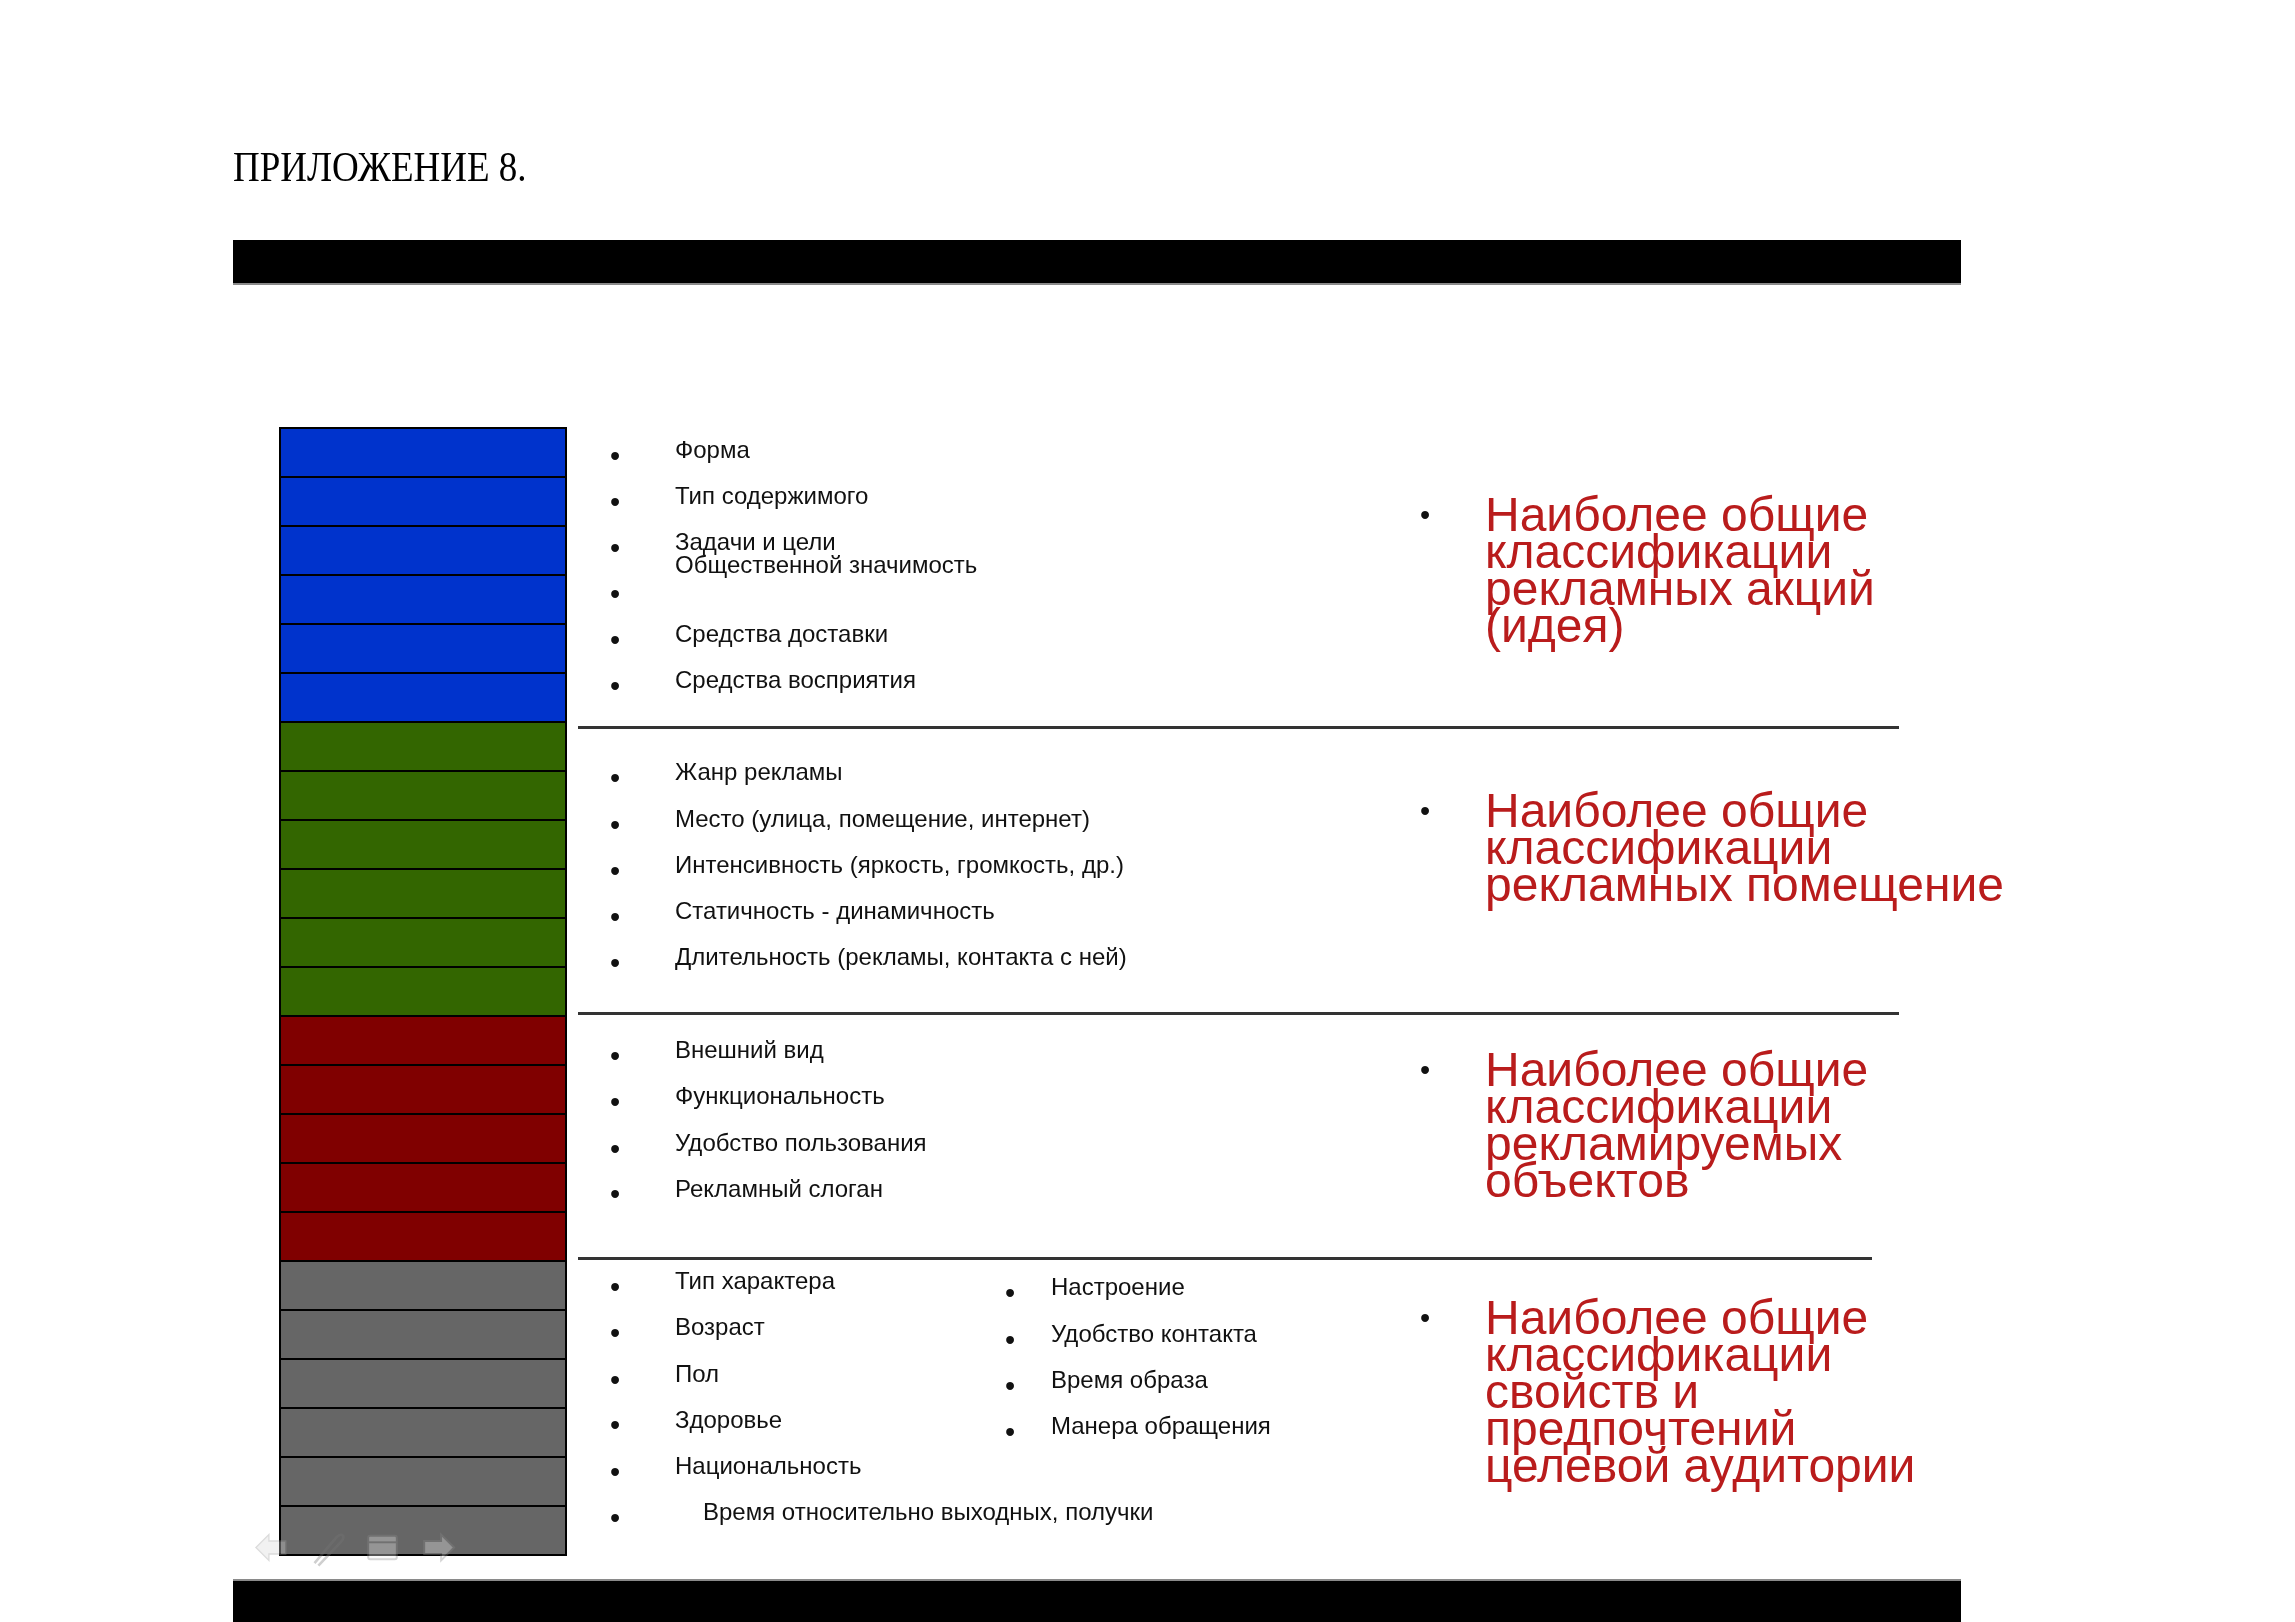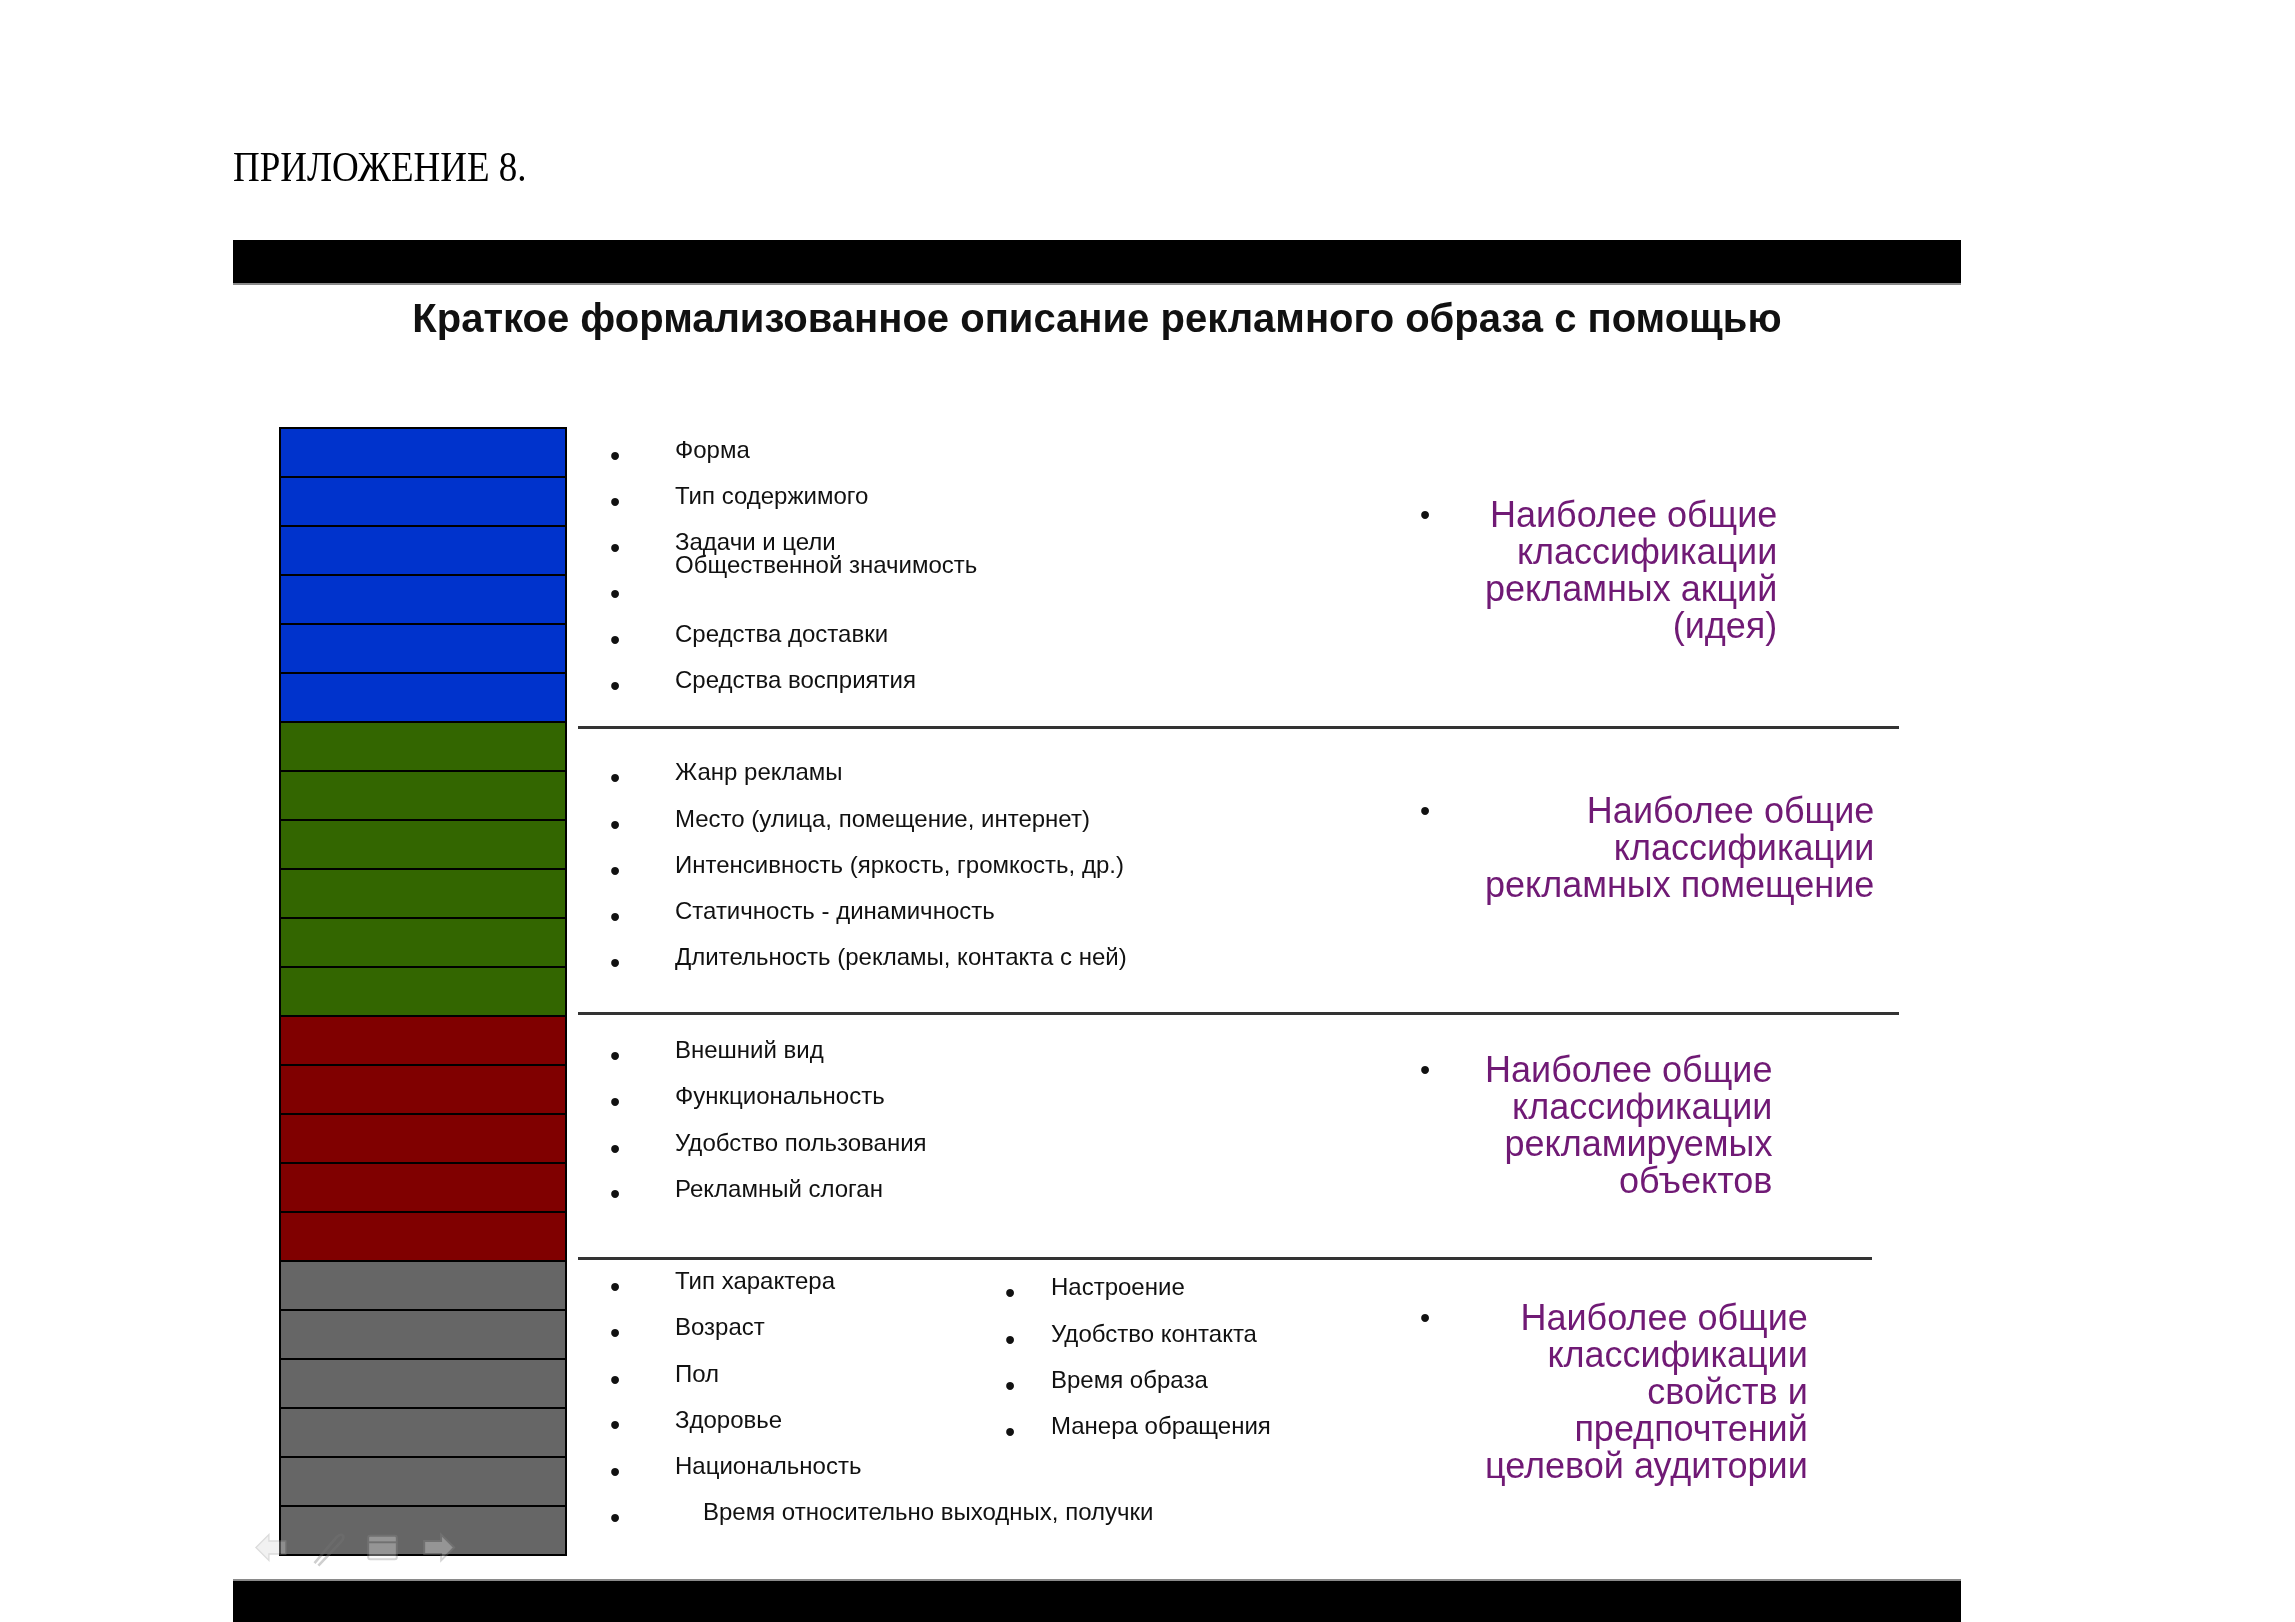--- a/index.html
+++ b/index.html
@@ -31,35 +31,34 @@
   .item {
     font-family: "Liberation Sans", "DejaVu Sans", sans-serif;
     font-size: 24px; line-height: 1; color: #111; white-space: nowrap;
   }
   .bullet {
     font-family: "Liberation Sans", "DejaVu Sans", sans-serif;
     font-size: 29px; line-height: 1; color: #111;
   }
   .desc {
     font-family: "Liberation Sans", "DejaVu Sans", sans-serif;
-    font-size: 36px; line-height: 37px; color: #701a75; white-space: nowrap; text-align: right;
+    font-size: 48px; line-height: 37px; color: #b91c1c; white-space: nowrap;
   }
   .desc span { display: block; }
   .nav { top: 1528px; height: 39px; width: 39px; opacity: 0.35; }
   .nav svg { width: 39px; height: 39px; }
 </style>
 </head>
 <body>
 
 <div class="abs appendix">ПРИЛОЖЕНИЕ 8.</div>
 
 <div class="abs black-bar top"></div>
 
 <div class="abs title">
-  <span class="line">Краткое формализованное описание рекламного образа с помощью</span>
 </div>
 
 <div class="abs stack" id="stack">
     <div class="cell" style="background: rgb(0, 51, 204);"></div>
     <div class="cell" style="background: rgb(0, 51, 204);"></div>
     <div class="cell" style="background: rgb(0, 51, 204);"></div>
     <div class="cell" style="background: rgb(0, 51, 204);"></div>
     <div class="cell" style="background: rgb(0, 51, 204);"></div>
     <div class="cell" style="background: rgb(0, 51, 204);"></div>
     <div class="cell" style="background: rgb(51, 102, 0);"></div>

